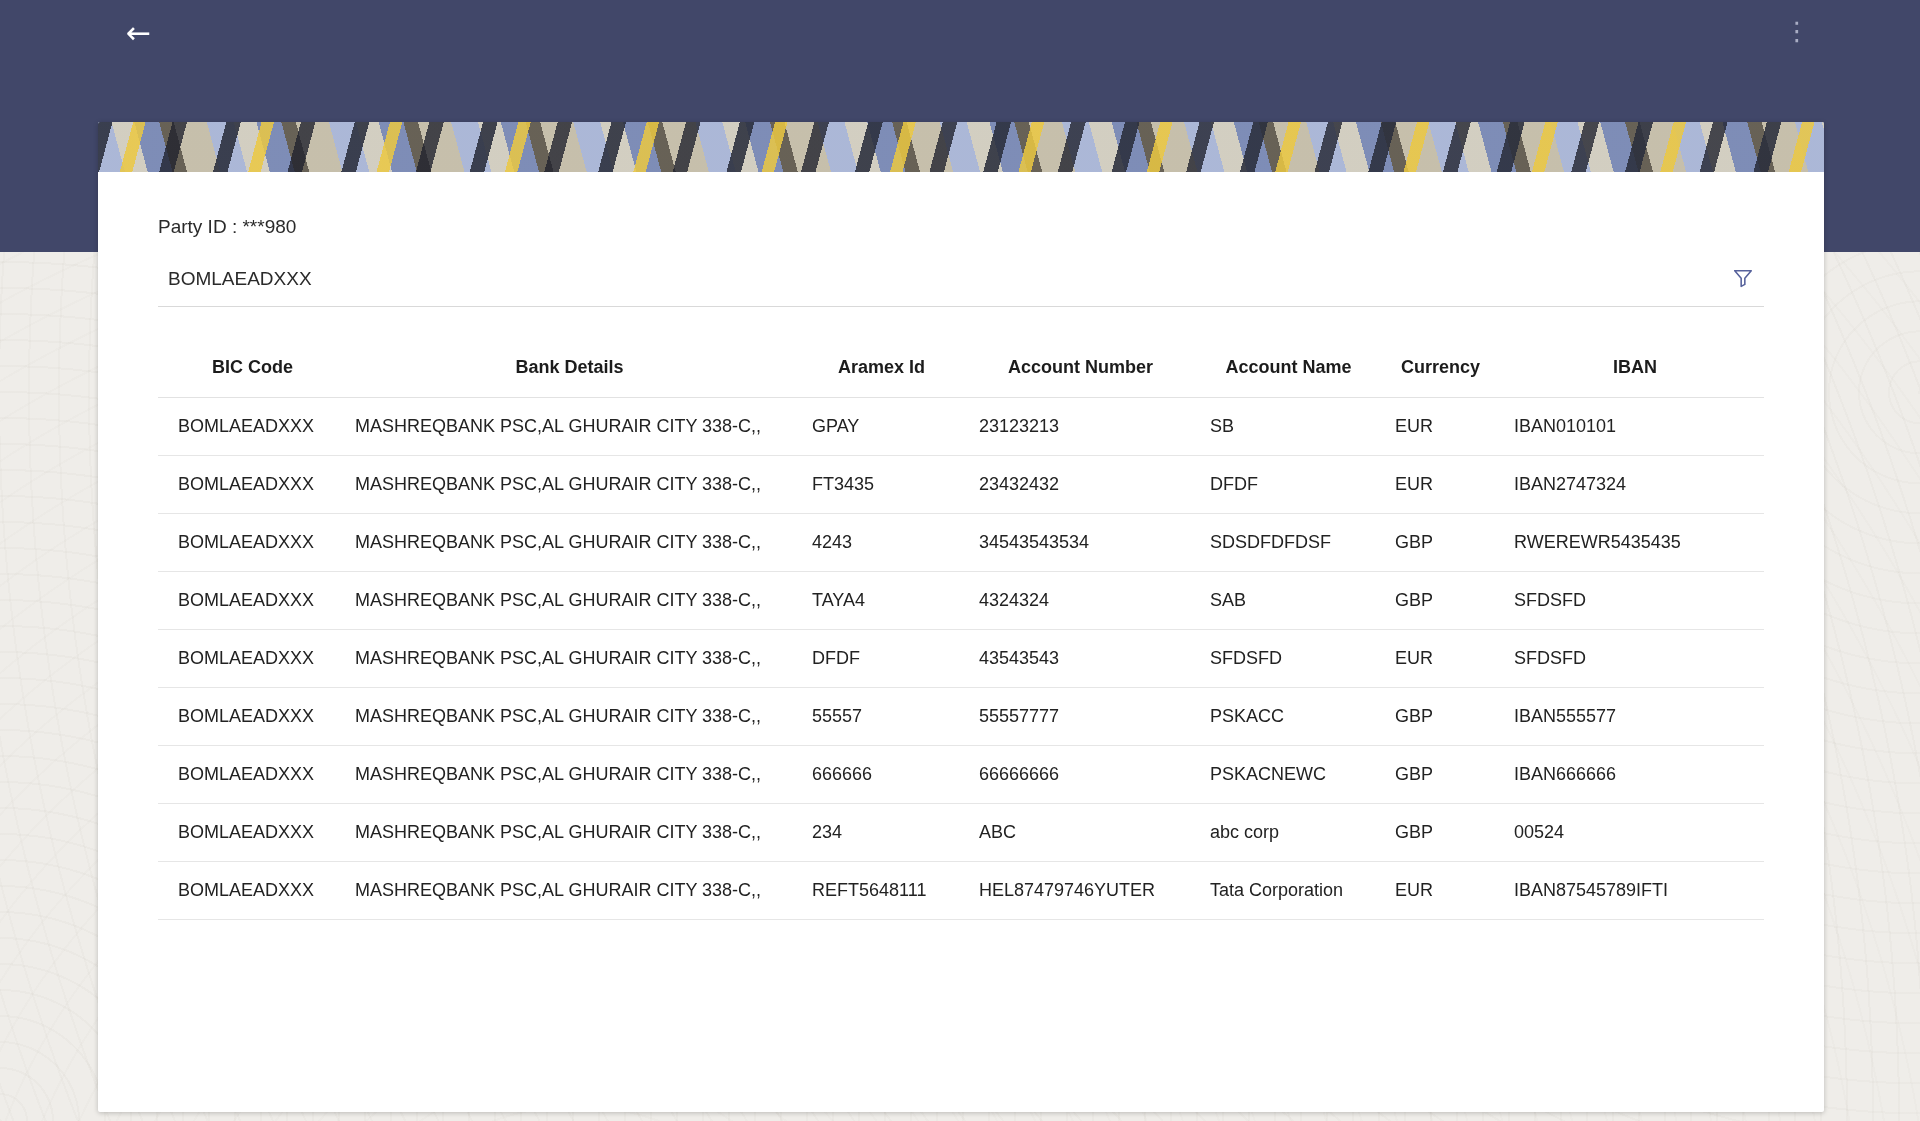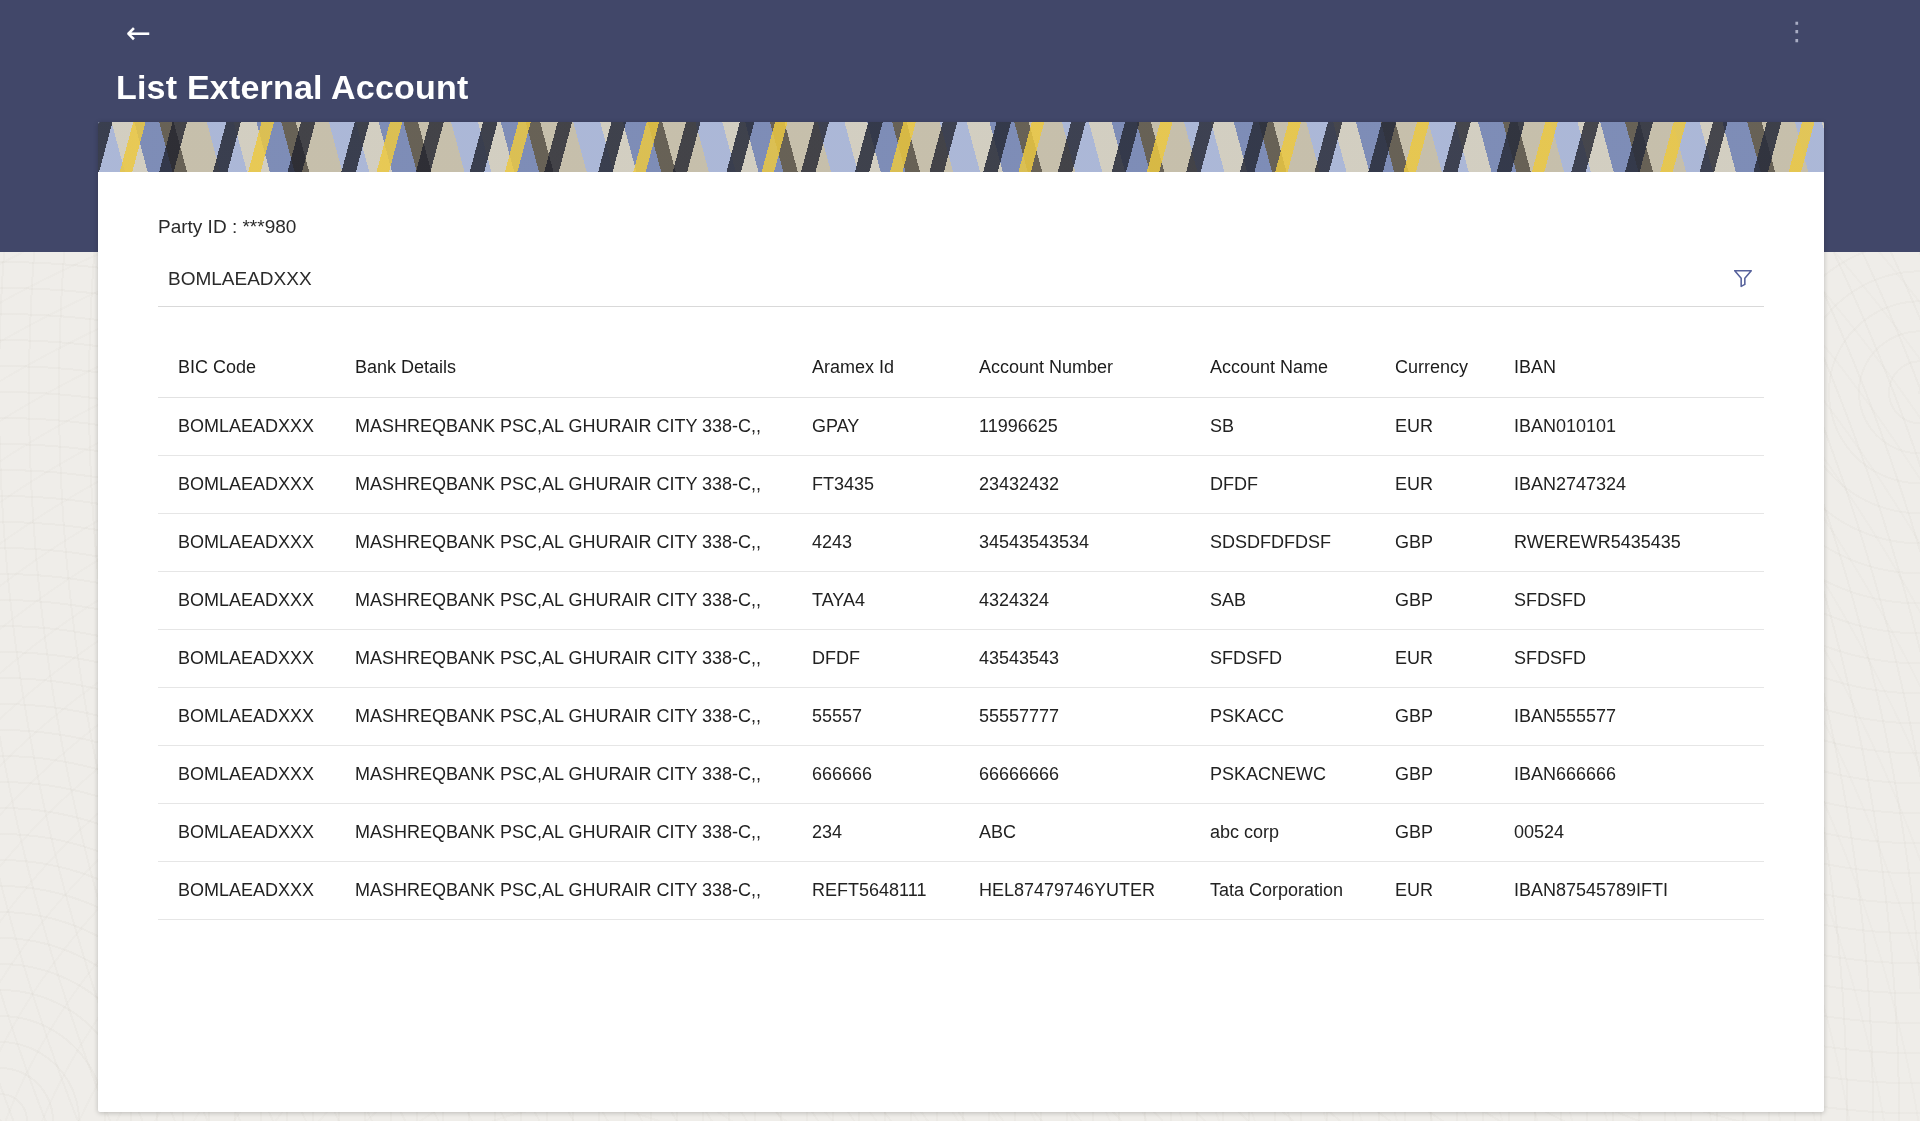--- a/index.html
+++ b/index.html
@@ -113,23 +113,23 @@
     padding: 2px 4px;
     margin-right: 6px;
   }
   .accounts-table {
     width: 100%;
     border-collapse: collapse;
     margin-top: 32px;
     table-layout: fixed;
   }
   .accounts-table th {
-    text-align: left;
+    text-align: center;
     font-size: 18px;
-    font-weight: 400;
+    font-weight: 700;
     color: #1c1c1c;
     height: 58px;
     padding: 0 8px 0 20px;
     vertical-align: middle;
     border-bottom: 1px solid #e2e2e2;
     white-space: nowrap;
     overflow: hidden;
   }
   .accounts-table td {
     font-size: 18px;
@@ -148,21 +148,20 @@
 
 <div class="page">
 
   <div class="app-header">
     <button class="back-btn">
       <span>←</span>
     </button>
     <button class="menu-btn">
       <span>⋮</span>
     </button>
-    <h1 class="page-title">List External Account</h1>
   </div>
 
   <div class="card">
     <div class="banner"></div>
 
     <div class="card-body">
       <div class="party-line">Party ID : ***980</div>
 
       <div class="filter-bar">
         <input class="filter-input" type="text" value="BOMLAEADXXX" style="">
@@ -192,21 +191,21 @@
             <th>Account Name</th>
             <th>Currency</th>
             <th>IBAN</th>
           </tr>
         </thead>
         <tbody>
             <tr>
               <td>BOMLAEADXXX</td>
               <td>MASHREQBANK PSC,AL GHURAIR CITY 338-C,,</td>
               <td>GPAY</td>
-              <td>11996625</td>
+              <td>23123213</td>
               <td>SB</td>
               <td>EUR</td>
               <td>IBAN010101</td>
             </tr>
             <tr>
               <td>BOMLAEADXXX</td>
               <td>MASHREQBANK PSC,AL GHURAIR CITY 338-C,,</td>
               <td>FT3435</td>
               <td>23432432</td>
               <td>DFDF</td>

